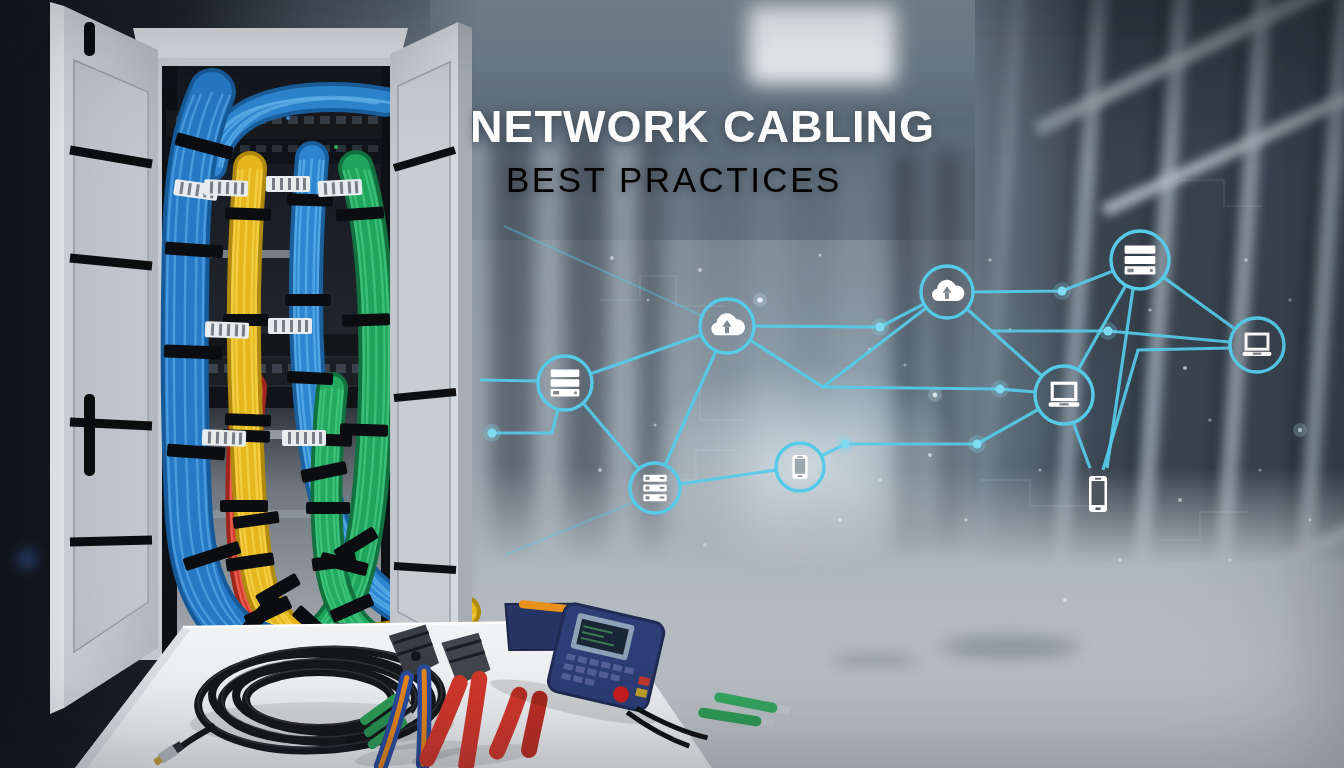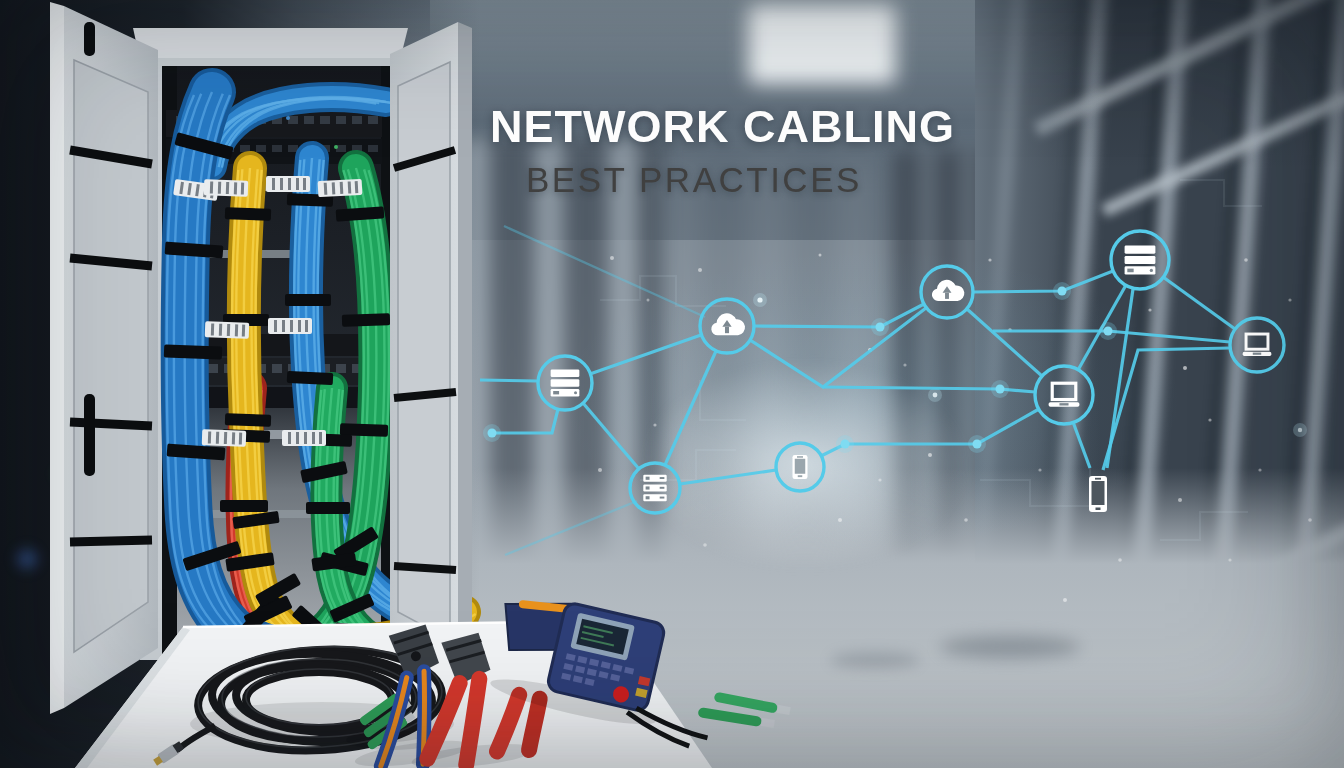--- a/index.html
+++ b/index.html
@@ -45,25 +45,25 @@
     background:linear-gradient(90deg,#10141a 0%,#1c2229 38%,rgba(30,36,44,.55) 62%,rgba(30,36,44,0) 100%);}
   .glow-green{left:50px;top:460px;width:52px;height:28px;
     background:radial-gradient(ellipse,rgba(80,255,120,.5),rgba(80,255,120,0) 70%);filter:blur(5px);}
   .glow-blue{left:12px;top:544px;width:30px;height:30px;
     background:radial-gradient(circle,rgba(80,140,255,.5),rgba(80,140,255,0) 70%);filter:blur(6px);}
   .cyan-wash{left:560px;top:250px;width:620px;height:300px;
     background:radial-gradient(ellipse at center,rgba(120,200,235,.10),rgba(120,200,235,0) 72%);}
   
   .layer{left:0;top:0;width:1344px;height:768px;}
   
-  .title-block{left:490px;top:104px;color:#fff;z-index:9;}
+  .title-block{left:470px;top:104px;color:#fff;z-index:9;}
   .title-line1{font-size:45px;font-weight:700;letter-spacing:1px;line-height:1.04;
     text-shadow:0 2px 8px rgba(18,28,38,.4);}
   .title-line2{font-size:35px;font-weight:400;letter-spacing:2.5px;margin:9px 0 16px 36px;
-    color:#404040;text-shadow:0 2px 7px rgba(18,28,38,.35);}
+    color:#000000;text-shadow:0 2px 7px rgba(18,28,38,.35);}
   .vignette{left:0;top:0;width:1344px;height:768px;pointer-events:none;z-index:10;
     box-shadow:inset 0 0 150px rgba(14,20,28,.30), inset 0 -26px 70px rgba(40,50,60,.12);}
   .edge{fill:none;stroke:#55cbe9;stroke-width:3.2;opacity:.92;}
   .edge.faint{opacity:.38;stroke-width:2.4;}
   .node-ring{fill:none;stroke:#55cbe9;stroke-width:3.4;}
   .circuit{fill:none;stroke:rgba(225,242,250,.09);stroke-width:2;}
 </style>
 </head>
 <body>
 

